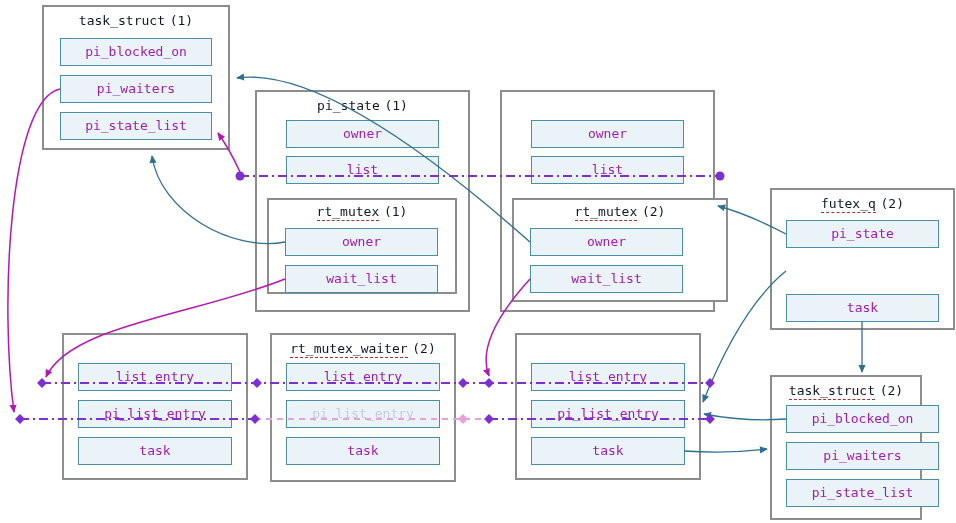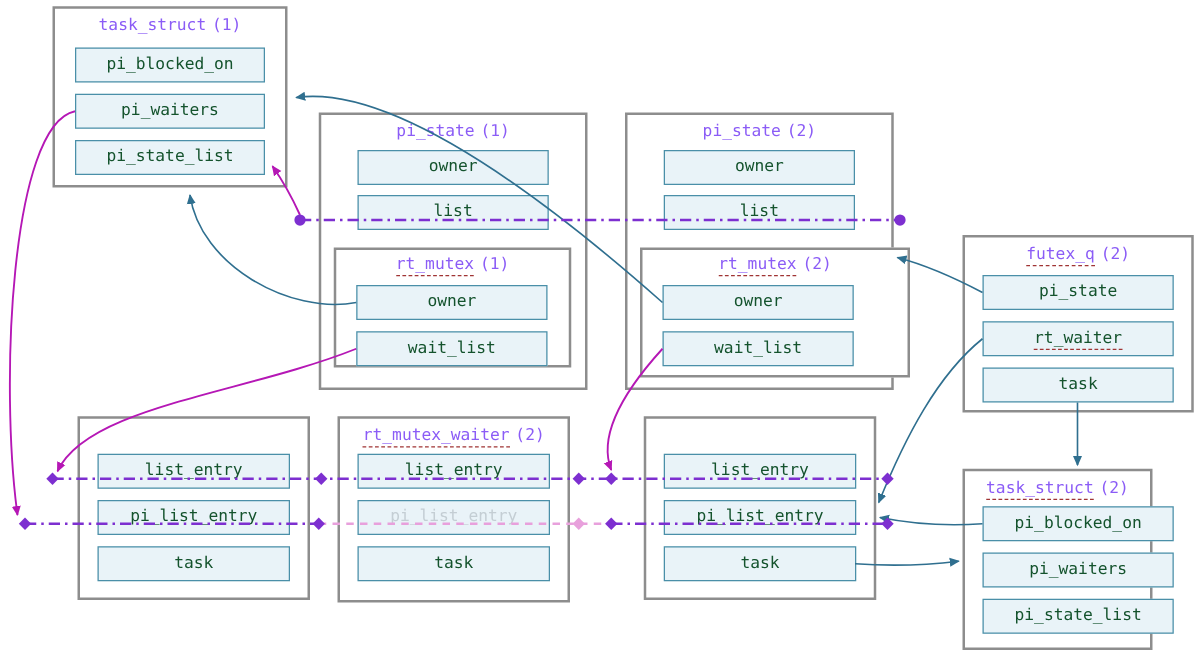--- a/index.html
+++ b/index.html
@@ -1,24 +1,24 @@
 <!DOCTYPE html>
 <html style="--teal: #2f6f8f; --magenta: #b517b5; --chain: #7d2fd0; --pink-faded: #e8a0dc; --underline: #a03434; --field-border: #4a8fa8; --field-fill: #e9f3f8; --box-border: #8d8d8d; --faded-text: #c4ced4;"><head>
 <meta charset="utf-8">
 <style>
   html,body{margin:0;padding:0;background:#ffffff;}
   .canvas{position:relative;width:956px;height:523px;overflow:hidden;
           font-family:"DejaVu Sans Mono","Liberation Mono",monospace;font-size:13px;color:#333;}
   .struct{position:absolute;box-sizing:border-box;border:2px solid var(--box-border);background:#ffffff;}
-  .struct-title{position:absolute;top:6px;left:0;right:0;text-align:center;color:#8b5cf6;white-space:nowrap;}
+  .struct-title{position:absolute;top:6px;left:0;right:0;text-align:center;color:#0f172a;white-space:nowrap;}
   .nested .struct-title{top:4px;}
   .tnum{margin-left:0.6ch;}
   .uline{border-bottom:1px dashed var(--underline);padding-bottom:1px;}
   .field{position:absolute;box-sizing:border-box;height:28px;line-height:26px;text-align:center;
-         border:1px solid var(--field-border);background:var(--field-fill);color:#14532d;white-space:nowrap;}
+         border:1px solid var(--field-border);background:var(--field-fill);color:#a21caf;white-space:nowrap;}
   .field.faded{color:var(--faded-text);}
   svg.edges{position:absolute;left:0;top:0;z-index:5;pointer-events:none;}
   .edge{fill:none;}
   .edge.teal{stroke:var(--teal);stroke-width:1.3;}
   .edge.magenta{stroke:var(--magenta);stroke-width:1.5;}
   .edge.chain{stroke:var(--chain);stroke-width:2;stroke-dasharray:9 4 2 4;}
   .edge.chain-faded{stroke:var(--pink-faded);stroke-width:2;stroke-dasharray:6 5;}
   .node-purple{fill:var(--chain);stroke:none;}
   .node-pink{fill:var(--pink-faded);stroke:none;}
   .mk-teal{fill:var(--teal);}
@@ -41,34 +41,32 @@
     <div class="field" style="left:29px;top:28px;width:153px">owner</div>
     <div class="field" style="left:29px;top:64px;width:153px">list</div>
     <div class="struct nested" style="left:10px;top:106px;width:190px;height:96px">
       <div class="struct-title"><span class="uline">rt_mutex</span><span class="tnum">(1)</span></div>
       <div class="field" style="left:16px;top:28px;width:153px">owner</div>
       <div class="field" style="left:16px;top:65px;width:153px">wait_list</div>
     </div>
   </div>
 
   <div class="struct" style="left:500px;top:90px;width:215px;height:222px">
-    <div class="struct-title"><span>pi_state</span><span class="tnum">(2)</span></div>
     <div class="field" style="left:29px;top:28px;width:153px">owner</div>
     <div class="field" style="left:29px;top:64px;width:153px">list</div>
     <div class="struct nested" style="left:10px;top:106px;width:216px;height:104px">
       <div class="struct-title"><span class="uline">rt_mutex</span><span class="tnum">(2)</span></div>
       <div class="field" style="left:16px;top:28px;width:153px">owner</div>
       <div class="field" style="left:16px;top:65px;width:153px">wait_list</div>
     </div>
   </div>
 
   <div class="struct" style="left:770px;top:188px;width:185px;height:142px">
     <div class="struct-title"><span class="uline">futex_q</span><span class="tnum">(2)</span></div>
     <div class="field" style="left:14px;top:30px;width:153px">pi_state</div>
-    <div class="field" style="left:14px;top:67px;width:153px"><span class="uline">rt_waiter</span></div>
     <div class="field" style="left:14px;top:104px;width:153px">task</div>
   </div>
 
   <div class="struct" style="left:62px;top:333px;width:186px;height:147px">
     <div class="field" style="left:14px;top:28px;width:154px">list_entry</div>
     <div class="field" style="left:14px;top:65px;width:154px">pi_list_entry</div>
     <div class="field" style="left:14px;top:102px;width:154px">task</div>
   </div>
 
   <div class="struct" style="left:270px;top:333px;width:186px;height:149px">

